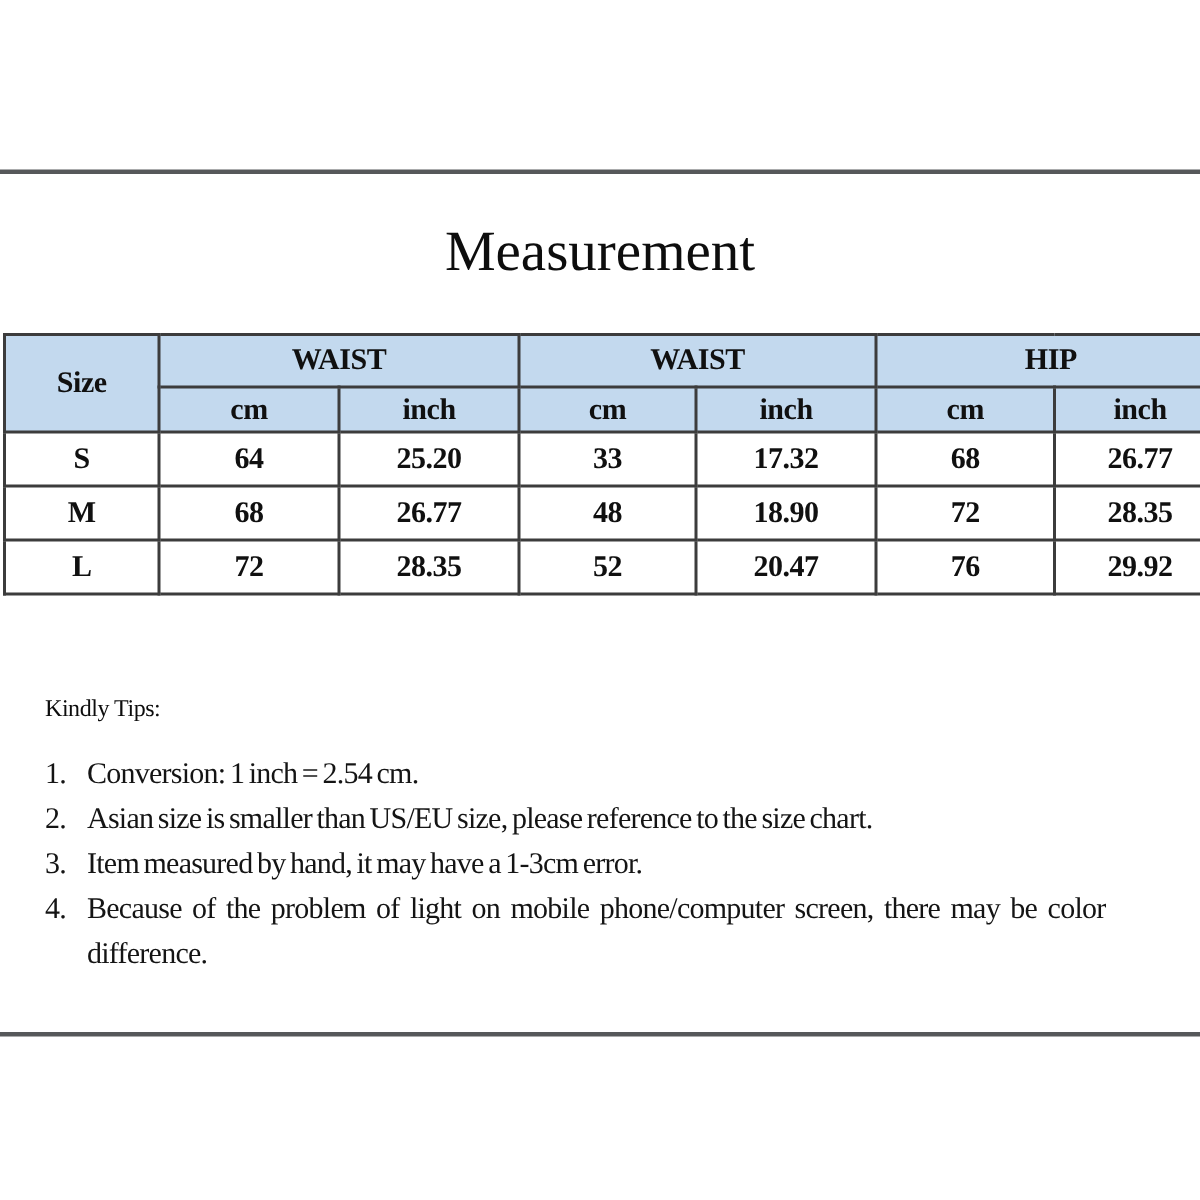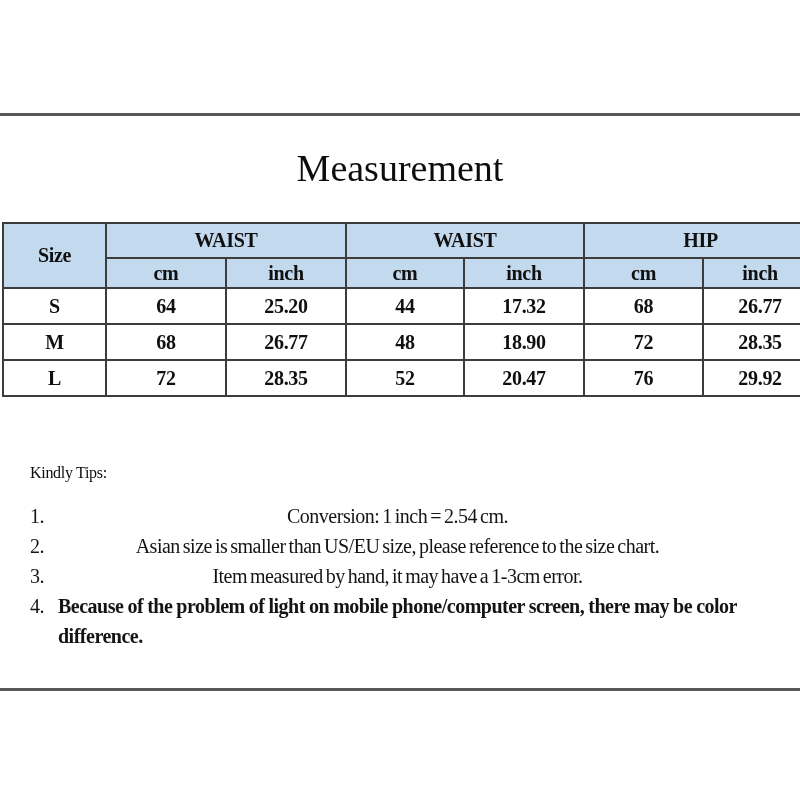--- a/index.html
+++ b/index.html
@@ -65,23 +65,22 @@
     display: flex;
     line-height: 30px;
   }
   .tip-num {
     flex: 0 0 28px;
     width: 28px;
   }
   .tip-text {
     flex: 1 1 auto;
     max-width: 679px;
-    text-align: center;
   }
-  .tip-text.justify { text-align: justify; font-weight: bold; }
+  .tip-text.justify { text-align: justify; }
 </style>
 </head>
 <body>
 
 <div class="rule top"></div>
 
 <div class="title">Measurement</div>
 
 <div class="table-clip">
   <table class="size-table">
@@ -106,21 +105,21 @@
         <td class="subhdr">inch</td>
         <td class="subhdr">cm</td>
         <td class="subhdr">inch</td>
         <td class="subhdr">cm</td>
         <td class="subhdr">inch</td>
       </tr>
       <tr class="datarow">
         <td>S</td>
         <td>64</td>
         <td>25.20</td>
-        <td>44</td>
+        <td>33</td>
         <td>17.32</td>
         <td>68</td>
         <td>26.77</td>
       </tr>
       <tr class="datarow">
         <td>M</td>
         <td>68</td>
         <td>26.77</td>
         <td>48</td>
         <td>18.90</td>

